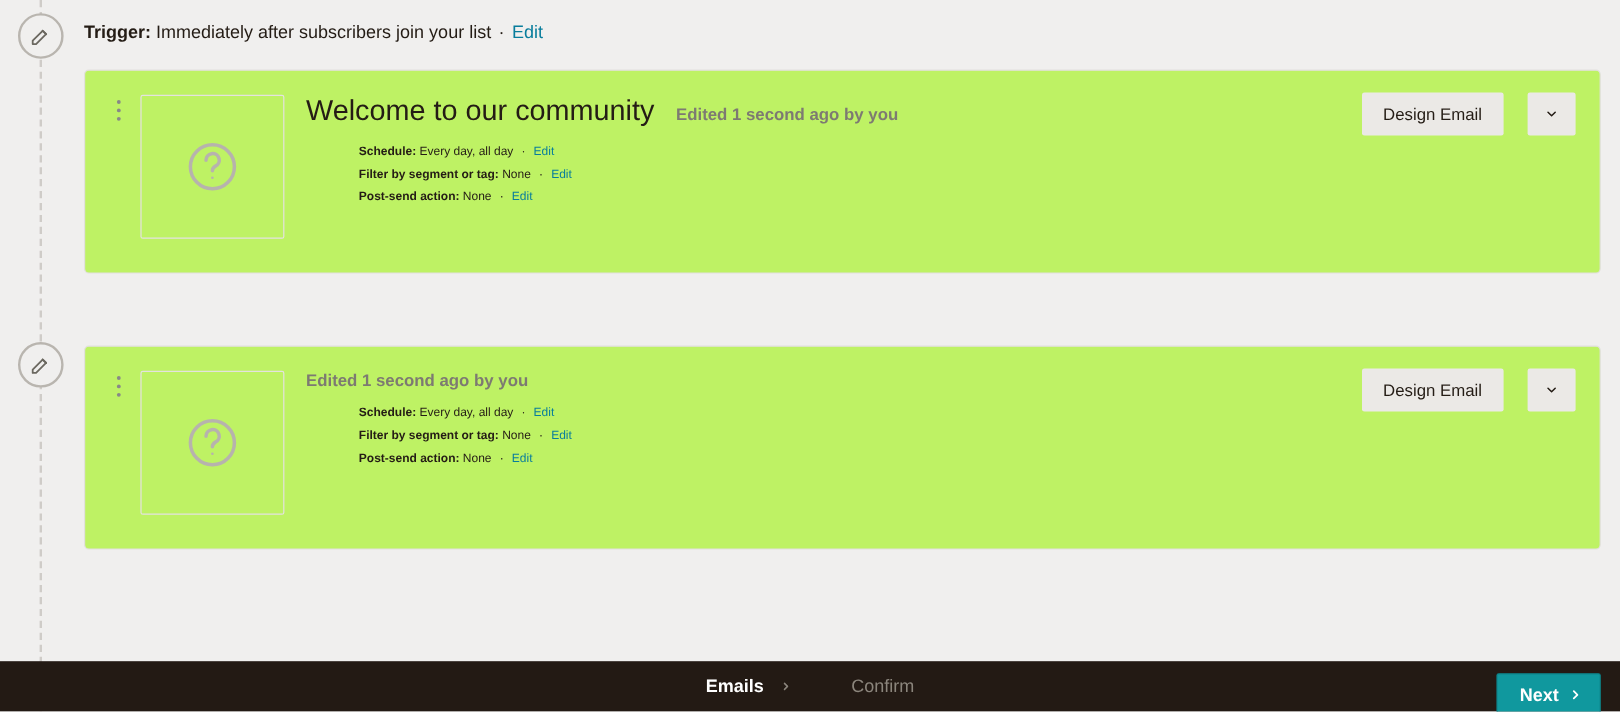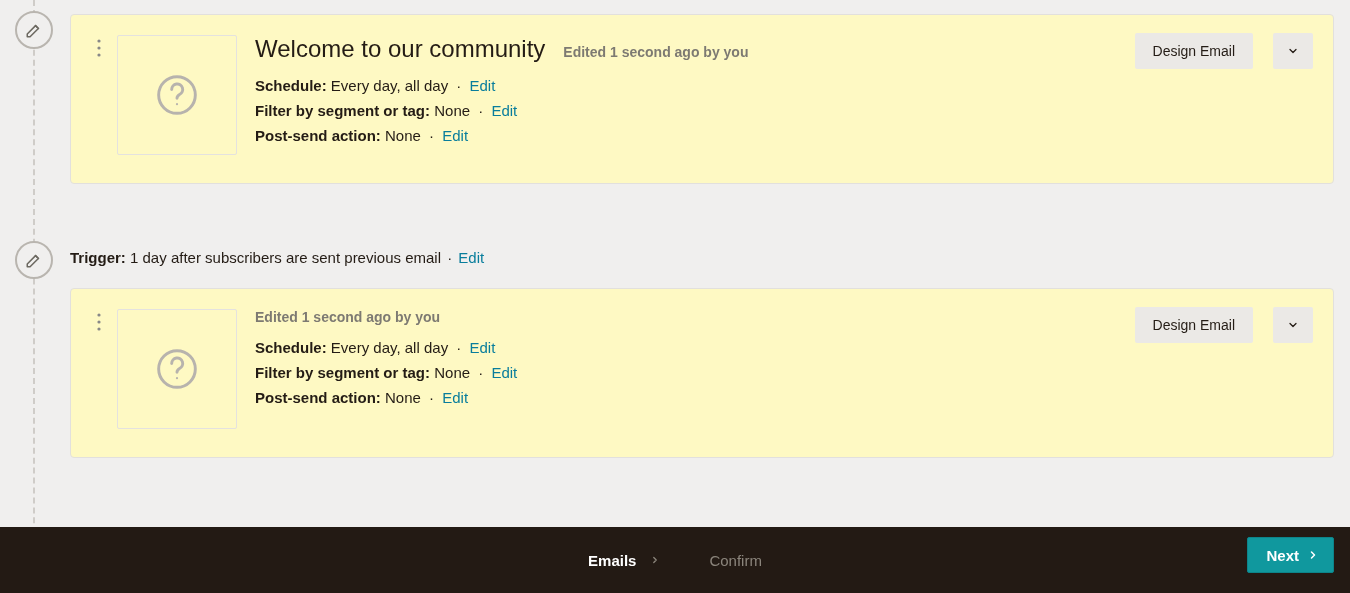--- a/index.html
+++ b/index.html
@@ -42,21 +42,21 @@
   .trigger-line {
     font-size: 15px;
     color: #241c15;
     margin-bottom: 22px;
     padding-top: 5px;
   }
   .trigger-line .label { font-weight: 600; }
   .trigger-line .sep { color: #241c15; margin: 0 2px; }
   .edit-link { color: #087d9c; cursor: pointer; }
   .card {
-    background: #fef9c3;
+    background: #bef264;
     border: 1px solid #e2e0dd;
     border-radius: 4px;
     padding: 20px 24px 28px 16px;
     display: flex;
     position: relative;
     align-items: flex-start;
   }
   .card-menu {
     width: 24px;
     flex: 0 0 24px;
@@ -78,21 +78,21 @@
     display: flex;
     align-items: center;
     justify-content: center;
     margin-right: 18px;
   }
   .thumb svg { stroke: #b7b3ad; fill: none; }
   .card-body { flex: 1; }
   .title-row { display: flex; align-items: baseline; gap: 18px; margin-bottom: 14px; }
   .email-title { font-size: 24px; font-weight: 400; color: #241c15; }
   .editmeta { font-size: 14px; color: #7d7a72; font-weight: bold; }
-  .detail-row { font-size: 15px; color: #241c15; margin-bottom: 8px; }
+  .detail-row { font-size: 10px; color: #241c15; margin-bottom: 8px; margin-left: 44px; }
   .detail-row .dlabel { font-weight: 600; }
   .detail-row .dsep { margin: 0 4px; }
   .card-actions {
     position: absolute;
     right: 20px;
     top: 18px;
     display: flex;
     gap: 20px;
   }
   .btn {
@@ -106,21 +106,21 @@
     border-radius: 2px;
     cursor: pointer;
     display: flex;
     align-items: center;
   }
   .btn.caret { padding: 0 14px; }
   .btn.caret svg { stroke: #241c15; }
   .footer {
     position: absolute;
     left: 0; right: 0; bottom: 0;
-    height: 66px;
+    height: 42px;
     background: #231a14;
     display: flex;
     align-items: center;
     justify-content: center;
     color: #fff;
   }
   .crumbs { display: flex; align-items: center; gap: 14px; font-size: 15px; }
   .crumbs .active { color: #fff; font-weight: 600; }
   .crumbs .inactive { color: #8b857c; margin-left: 35px; }
   .crumbs svg { stroke: #8b857c; }
@@ -149,20 +149,26 @@
 
 <div class="content">
 
   <div class="step">
     <div class="step-node">
       <svg width="18" height="18" viewBox="0 0 24 24" fill="none" stroke-width="2" stroke-linecap="round" stroke-linejoin="round">
           <path d="M3 17.25V21h3.75L17.81 9.94l-3.75-3.75L3 17.25z"></path>
           <path d="M14 6l4 4"></path>
         </svg>
     </div>
+    <div class="trigger-line">
+      <span class="label">Trigger:</span>
+      <span>Immediately after subscribers join your list</span>
+      <span class="sep">·</span>
+      <span class="edit-link">Edit</span>
+    </div>
     <div class="card">
       <div class="card-menu">
         <svg width="4" height="18" viewBox="0 0 4 18">
             <circle cx="2" cy="2" r="1.6" fill="#888"></circle>
             <circle cx="2" cy="9" r="1.6" fill="#888"></circle>
             <circle cx="2" cy="16" r="1.6" fill="#888"></circle>
           </svg>
       </div>
       <div class="thumb">
         <svg width="44" height="44" viewBox="0 0 24 24" stroke-width="1.6" stroke-linecap="round" stroke-linejoin="round">
@@ -205,26 +211,20 @@
       </div>
     </div>
   </div>
 
   <div class="step">
     <div class="step-node">
       <svg width="18" height="18" viewBox="0 0 24 24" fill="none" stroke-width="2" stroke-linecap="round" stroke-linejoin="round">
           <path d="M3 17.25V21h3.75L17.81 9.94l-3.75-3.75L3 17.25z"></path>
           <path d="M14 6l4 4"></path>
         </svg>
-    </div>
-    <div class="trigger-line">
-      <span class="label">Trigger:</span>
-      <span>1 day after subscribers are sent previous email</span>
-      <span class="sep">·</span>
-      <span class="edit-link">Edit</span>
     </div>
     <div class="card">
       <div class="card-menu">
         <svg width="4" height="18" viewBox="0 0 4 18">
             <circle cx="2" cy="2" r="1.6" fill="#888"></circle>
             <circle cx="2" cy="9" r="1.6" fill="#888"></circle>
             <circle cx="2" cy="16" r="1.6" fill="#888"></circle>
           </svg>
       </div>
       <div class="thumb">

